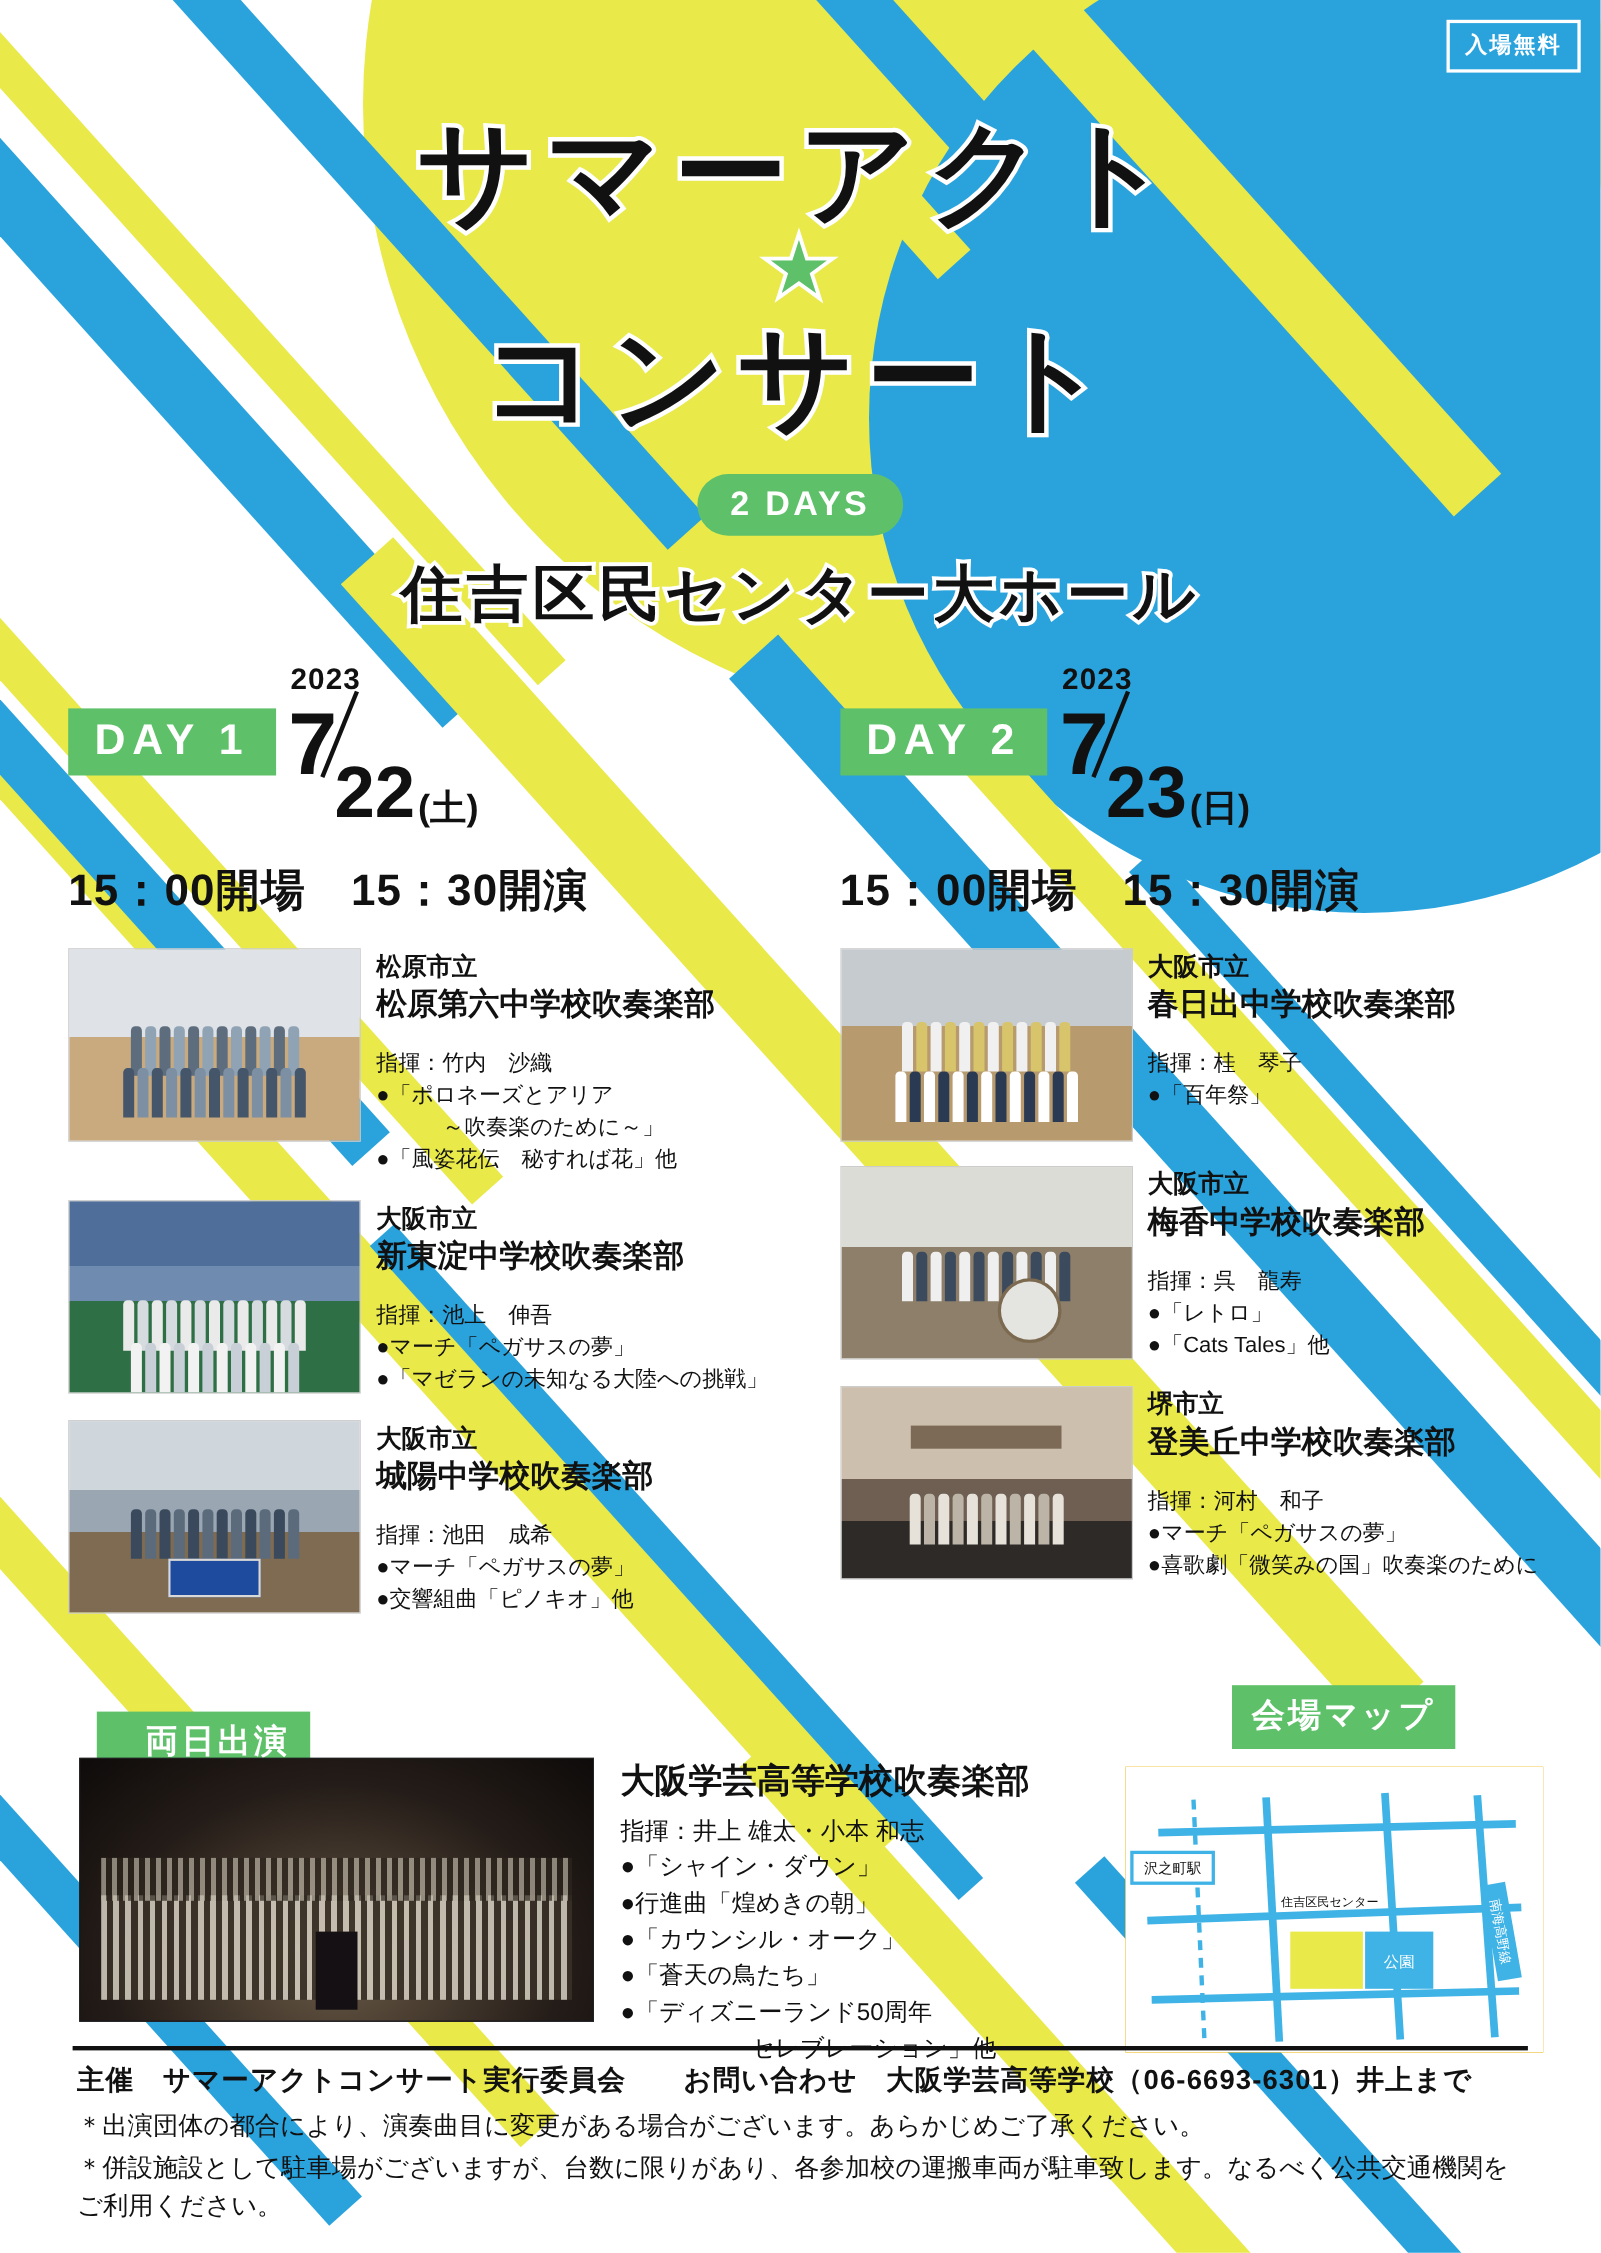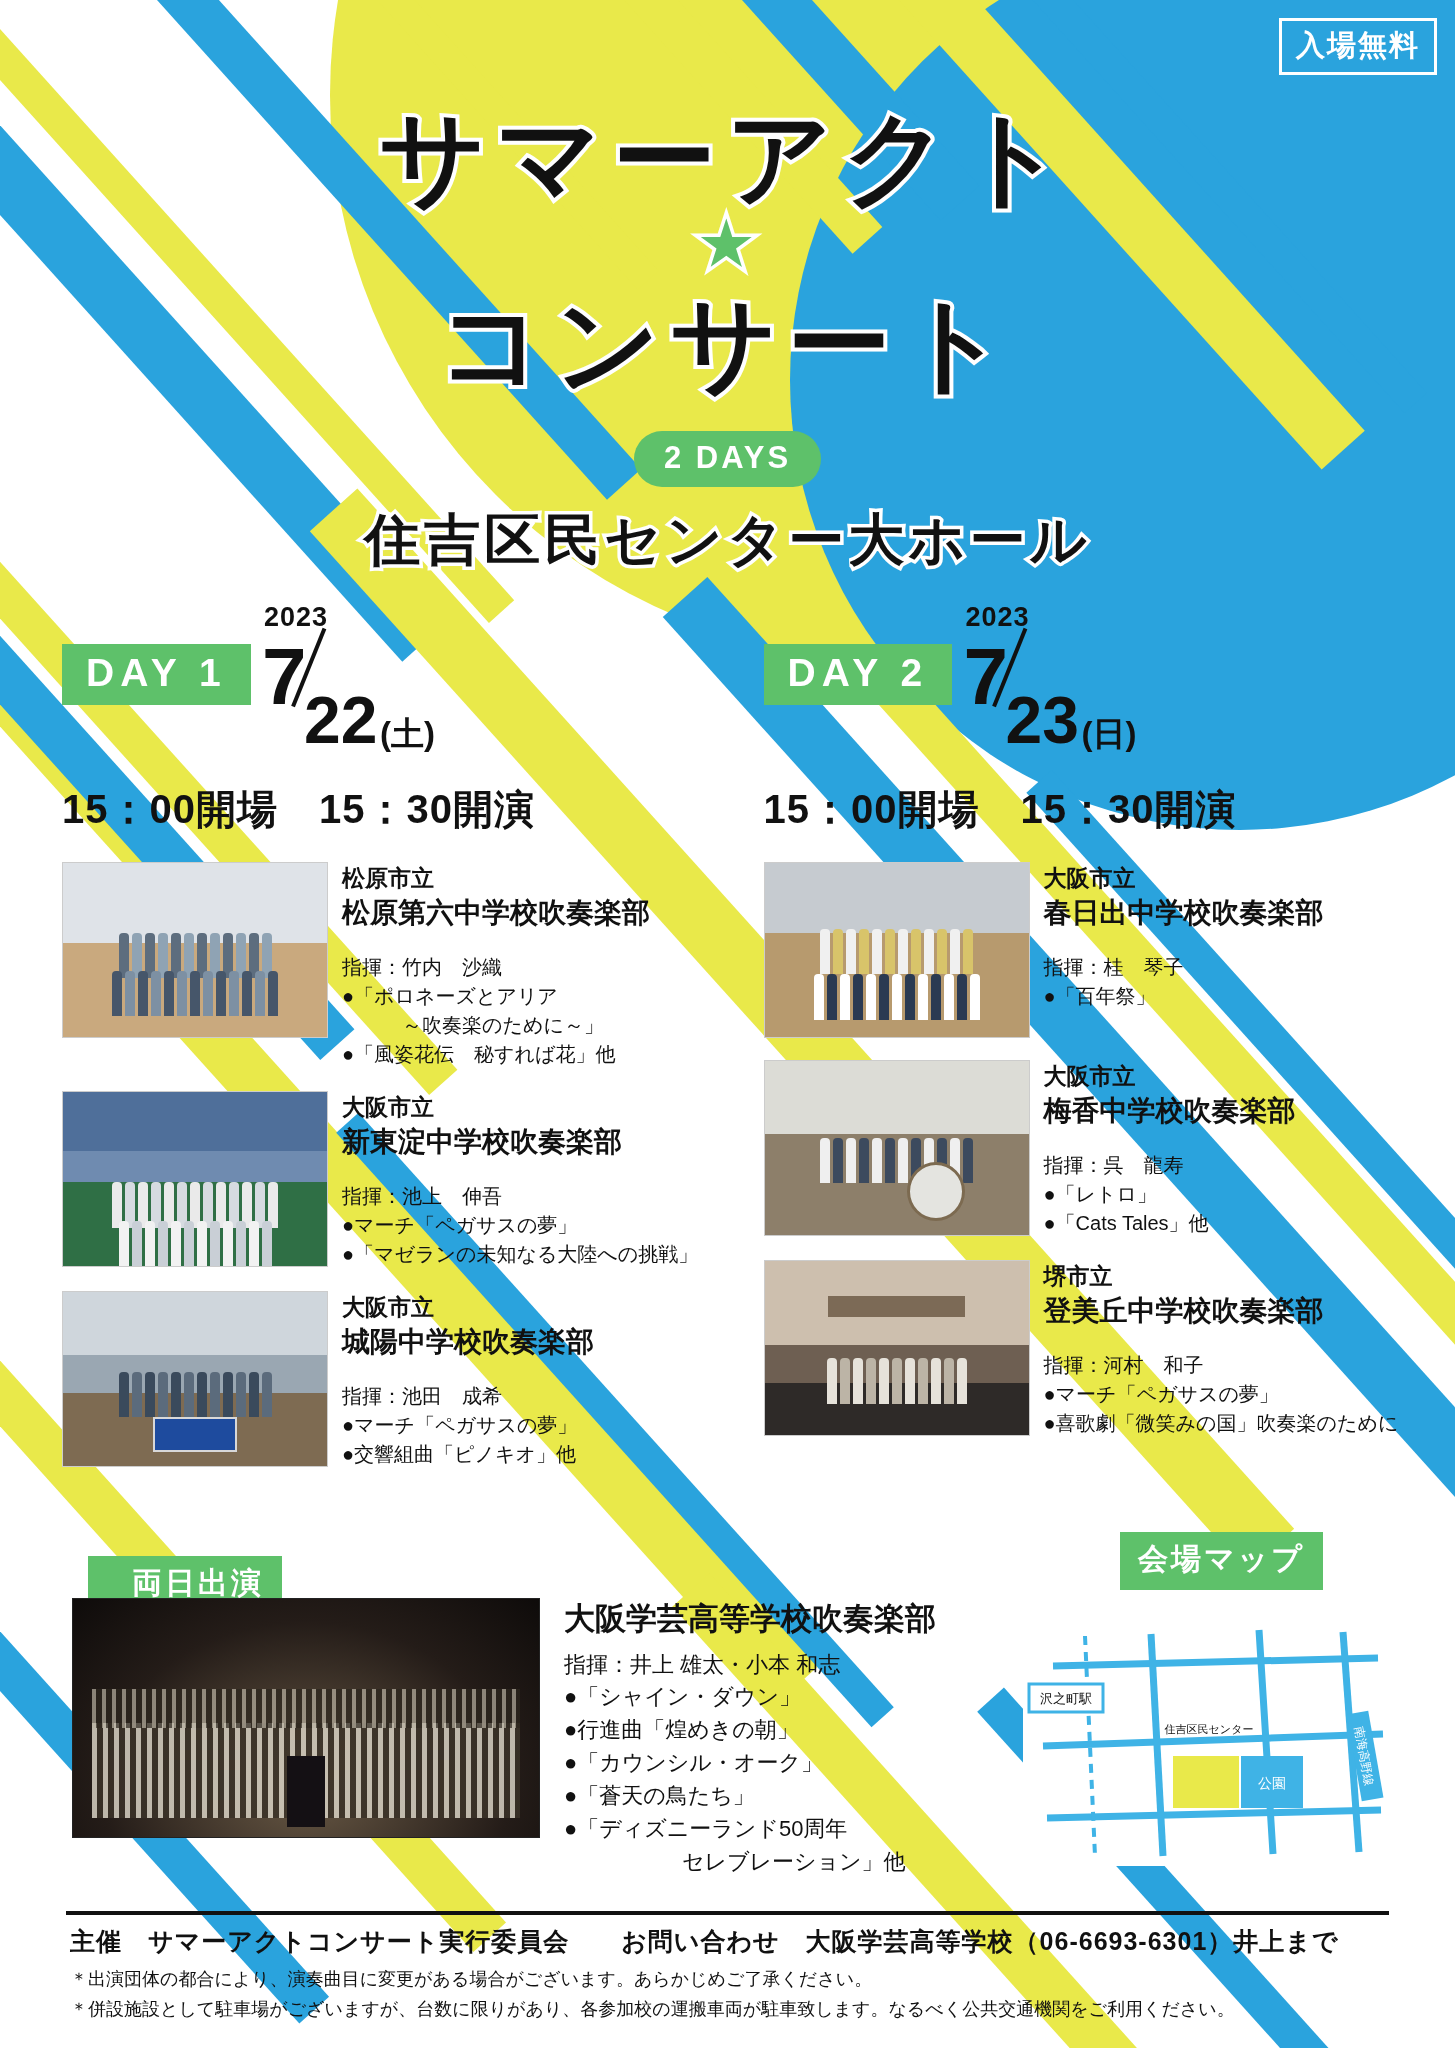--- a/index.html
+++ b/index.html
@@ -39,21 +39,21 @@
     background:#2aa3dd;
     border-radius:50%;
   }
 
   
   .free-badge {
     position:absolute; top:18px; right:18px;
     border:3px solid #ffffff;
     color:#ffffff;
     padding:10px 14px 12px;
-    font-size:29px;
+    font-size:20px;
     font-weight:bold;
     letter-spacing:2px;
     line-height:1;
     z-index:40;
   }
 
   
   .title-wrap {
     position:absolute; top:98px; left:0; width:100%;
     text-align:center; z-index:30;
@@ -210,21 +210,21 @@
   .footer {
     position:absolute; bottom:24px; left:0; width:100%;
     z-index:35;
   }
   .footer-rule { height:4px; background:#111; margin:0 66px 10px; }
   .footer-main {
     font-size:25px; font-weight:bold; color:#111;
     padding:0 70px; letter-spacing:1px;
   }
   .footer-note {
-    font-size:18px; color:#111; padding:8px 70px 0; line-height:1.55;
+    font-size:23px; color:#111; padding:8px 70px 0; line-height:1.55;
   }
 
   
   .ph-band { position:absolute; inset:0; }
   .ph-row {
     position:absolute; left:0; width:100%; height:26%;
     display:flex; justify-content:center; gap:3px;
   }
   .ph-p { width:10px; border-radius:4px 4px 0 0; }
 </style>

